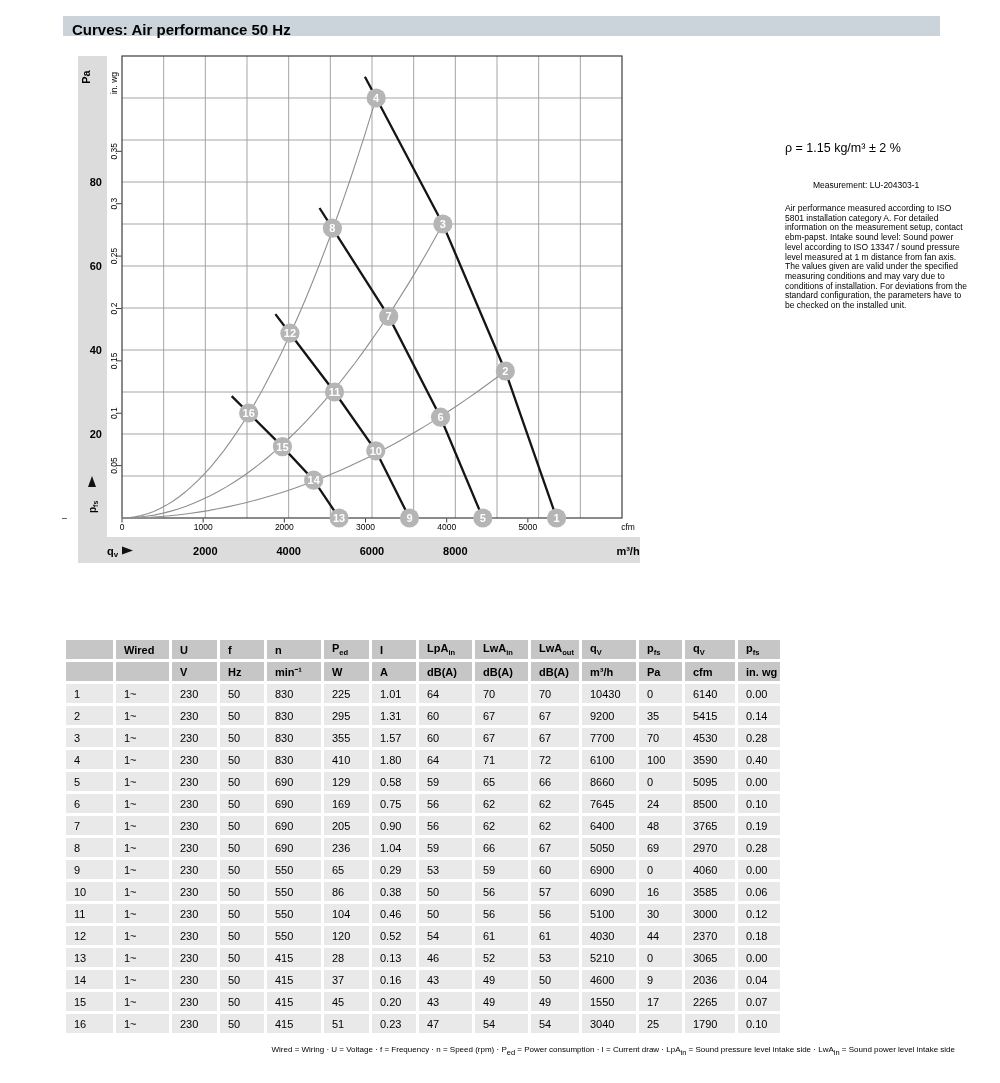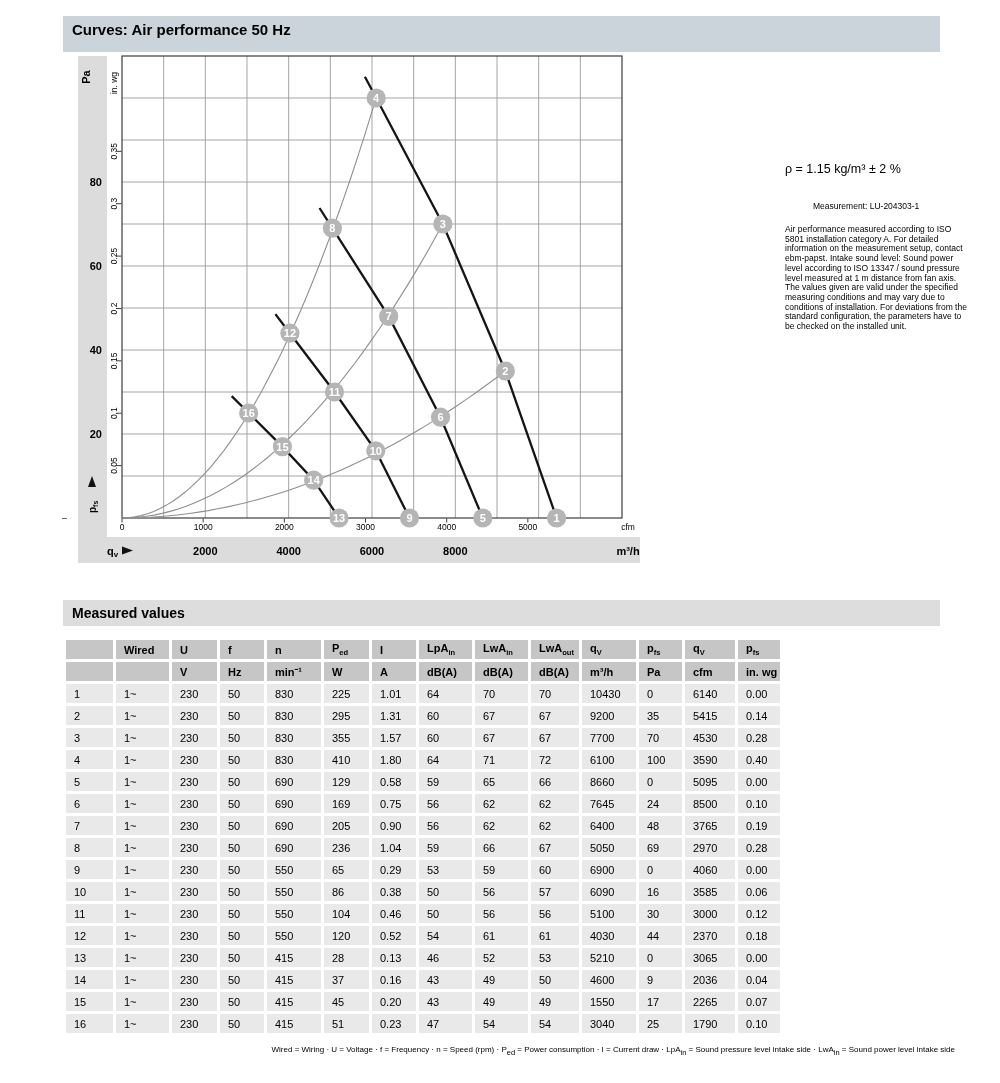--- a/index.html
+++ b/index.html
@@ -1,22 +1,22 @@
 <!DOCTYPE html>
 <html style="--header-bar: #cbd4da; --section-bar: #dddddd; --table-header: #c6c6c6; --table-row: #e9e9e9;"><head>
 <meta charset="utf-8">
 <style>
   html,body{margin:0;padding:0;background:#fff;}
   .page{position:relative;width:1000px;height:1083px;background:#fff;overflow:hidden;
         font-family:"Liberation Sans",sans-serif;color:#000;}
-  .header-bar{position:absolute;left:63px;top:16px;width:877px;height:36px;
+  .header-bar{position:absolute;left:63px;top:16px;width:877px;height:20px;
         background:var(--header-bar,#cbd4da);font-weight:bold;font-size:15px;line-height:28px;
         padding-left:9px;box-sizing:border-box;}
   .chart-wrap{position:absolute;left:60px;top:50px;width:590px;height:520px;}
-  .right-panel{position:absolute;left:785px;top:141px;width:182px;margin-top:21px;}
+  .right-panel{position:absolute;left:785px;top:141px;width:182px;}
   .density{font-size:12.5px;font-weight:normal;margin:0 0 25px 0;}
   .meas-ref{font-size:8.5px;margin:0 0 14px 0;padding-left:28px;}
   .desc{font-size:8.5px;line-height:9.7px;margin:0;}
   .section-bar{position:absolute;left:63px;top:600px;width:877px;height:26px;
         background:var(--section-bar,#ddd);font-weight:bold;font-size:14px;line-height:26px;
         padding-left:9px;box-sizing:border-box;}
   table.mv{position:absolute;left:63px;top:637px;border-collapse:separate;border-spacing:3px;}
   table.mv th,table.mv td{font-size:11px;height:19px;padding:0 2px 0 8px;text-align:left;
         vertical-align:middle;white-space:nowrap;}
   table.mv th{background:var(--table-header,#c6c6c6);font-weight:bold;}
@@ -177,23 +177,20 @@
         <text x="568" y="505" font-family="&quot;Liberation Sans&quot;, sans-serif" font-size="11" fill="#000" font-weight="bold" text-anchor="middle">m³/h</text>
       </svg>
   </div>
 
   <div class="right-panel">
     <p class="density">ρ = 1.15 kg/m³ ± 2 %</p>
     <p class="meas-ref">Measurement: LU-204303-1</p>
     <p class="desc">Air performance measured according to ISO 5801 installation category A. For detailed information on the measurement setup, contact ebm-papst. Intake sound level: Sound power level according to ISO 13347 / sound pressure level measured at 1 m distance from fan axis. The values given are valid under the specified measuring conditions and may vary due to conditions of installation. For deviations from the standard configuration, the parameters have to be checked on the installed unit.</p>
   </div>
 
-  <div class="section-bar">
-    <span>Measured values</span>
-  </div>
 
   <table class="mv">
     <colgroup id="mv-cols">
         <col style="width: 47px;">
         <col style="width: 53px;">
         <col style="width: 45px;">
         <col style="width: 44px;">
         <col style="width: 54px;">
         <col style="width: 45px;">
         <col style="width: 44px;">

